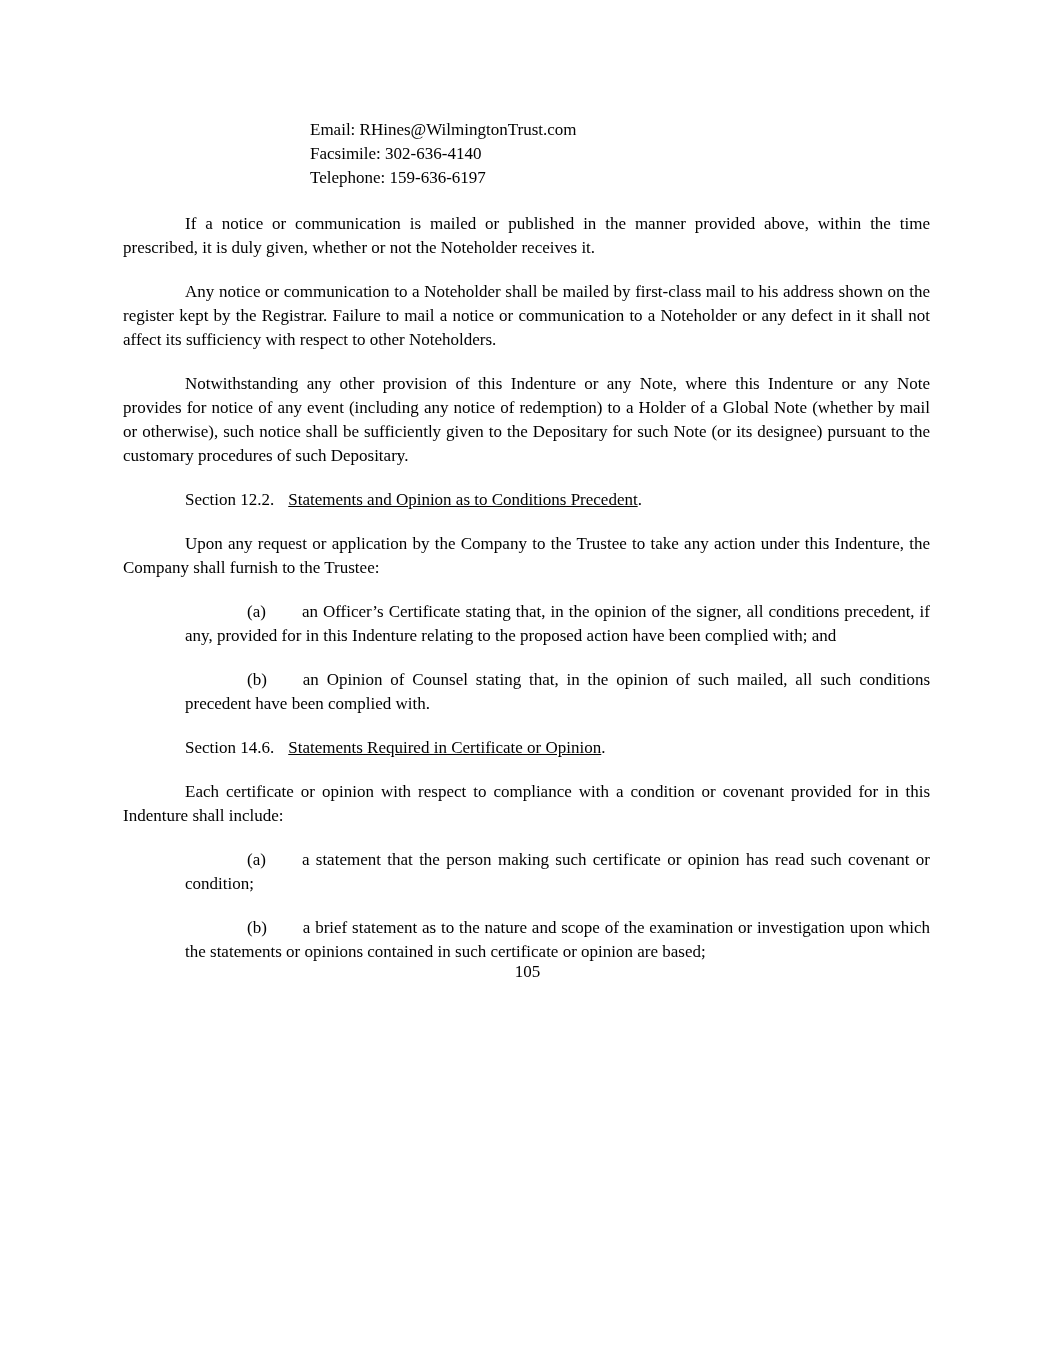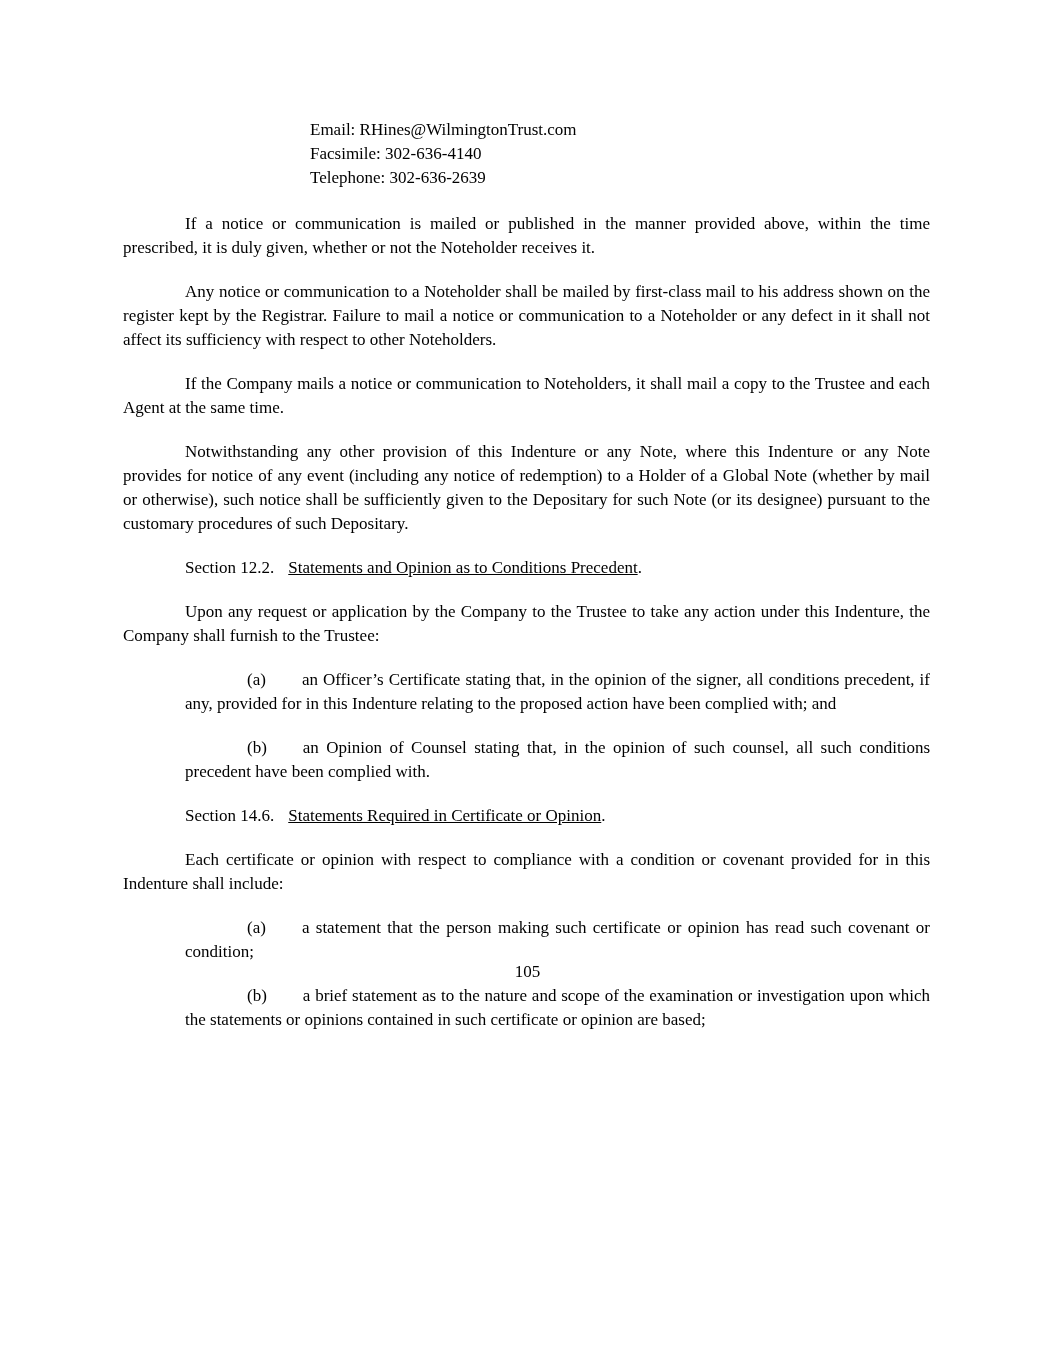--- a/index.html
+++ b/index.html
@@ -59,44 +59,43 @@
   }
 </style>
 </head>
 <body>
 
 <div class="page">
 
   <div class="contact-block">
     <div class="contact-line">Email: RHines@WilmingtonTrust.com</div>
     <div class="contact-line">Facsimile: 302-636-4140</div>
-    <div class="contact-line">Telephone: 302-636-2639</div>
+    <div class="contact-line">Telephone: 159-636-6197</div>
   </div>
 
 
   <p class="body-para">If a notice or communication is mailed or published in the manner provided above, within the time prescribed, it is duly given, whether or not the Noteholder receives it.</p>
 
   <p class="body-para">Any notice or communication to a Noteholder shall be mailed by first-class mail to his address shown on the register kept by the Registrar. Failure to mail a notice or communication to a Noteholder or any defect in it shall not affect its sufficiency with respect to other Noteholders.</p>
 
-  <p class="body-para">If the Company mails a notice or communication to Noteholders, it shall mail a copy to the Trustee and each Agent at the same time.</p>
 
   <p class="body-para">Notwithstanding any other provision of this Indenture or any Note, where this Indenture or any Note provides for notice of any event (including any notice of redemption) to a Holder of a Global Note (whether by mail or otherwise), such notice shall be sufficiently given to the Depositary for such Note (or its designee) pursuant to the customary procedures of such Depositary.</p>
 
   <div class="section-heading">
     <span>Section 12.2.</span><span class="heading-gap"></span><span class="underlined">Statements and Opinion as to Conditions Precedent</span><span>.</span>
   </div>
 
   <p class="body-para">Upon any request or application by the Company to the Trustee to take any action under this Indenture, the Company shall furnish to the Trustee:</p>
 
   <div class="list-item">
     <span>(a)</span><span class="marker-gap"></span><span>an Officer’s Certificate stating that, in the opinion of the signer, all conditions precedent, if any, provided for in this Indenture relating to the proposed action have been complied with; and</span>
   </div>
 
   <div class="list-item">
-    <span>(b)</span><span class="marker-gap"></span><span>an Opinion of Counsel stating that, in the opinion of such counsel, all such conditions precedent have been complied with.</span>
+    <span>(b)</span><span class="marker-gap"></span><span>an Opinion of Counsel stating that, in the opinion of such mailed, all such conditions precedent have been complied with.</span>
   </div>
 
   <div class="section-heading">
     <span>Section 14.6.</span><span class="heading-gap"></span><span class="underlined">Statements Required in Certificate or Opinion</span><span>.</span>
   </div>
 
   <p class="body-para">Each certificate or opinion with respect to compliance with a condition or covenant provided for in this Indenture shall include:</p>
 
   <div class="list-item">
     <span>(a)</span><span class="marker-gap"></span><span>a statement that the person making such certificate or opinion has read such covenant or condition;</span>

